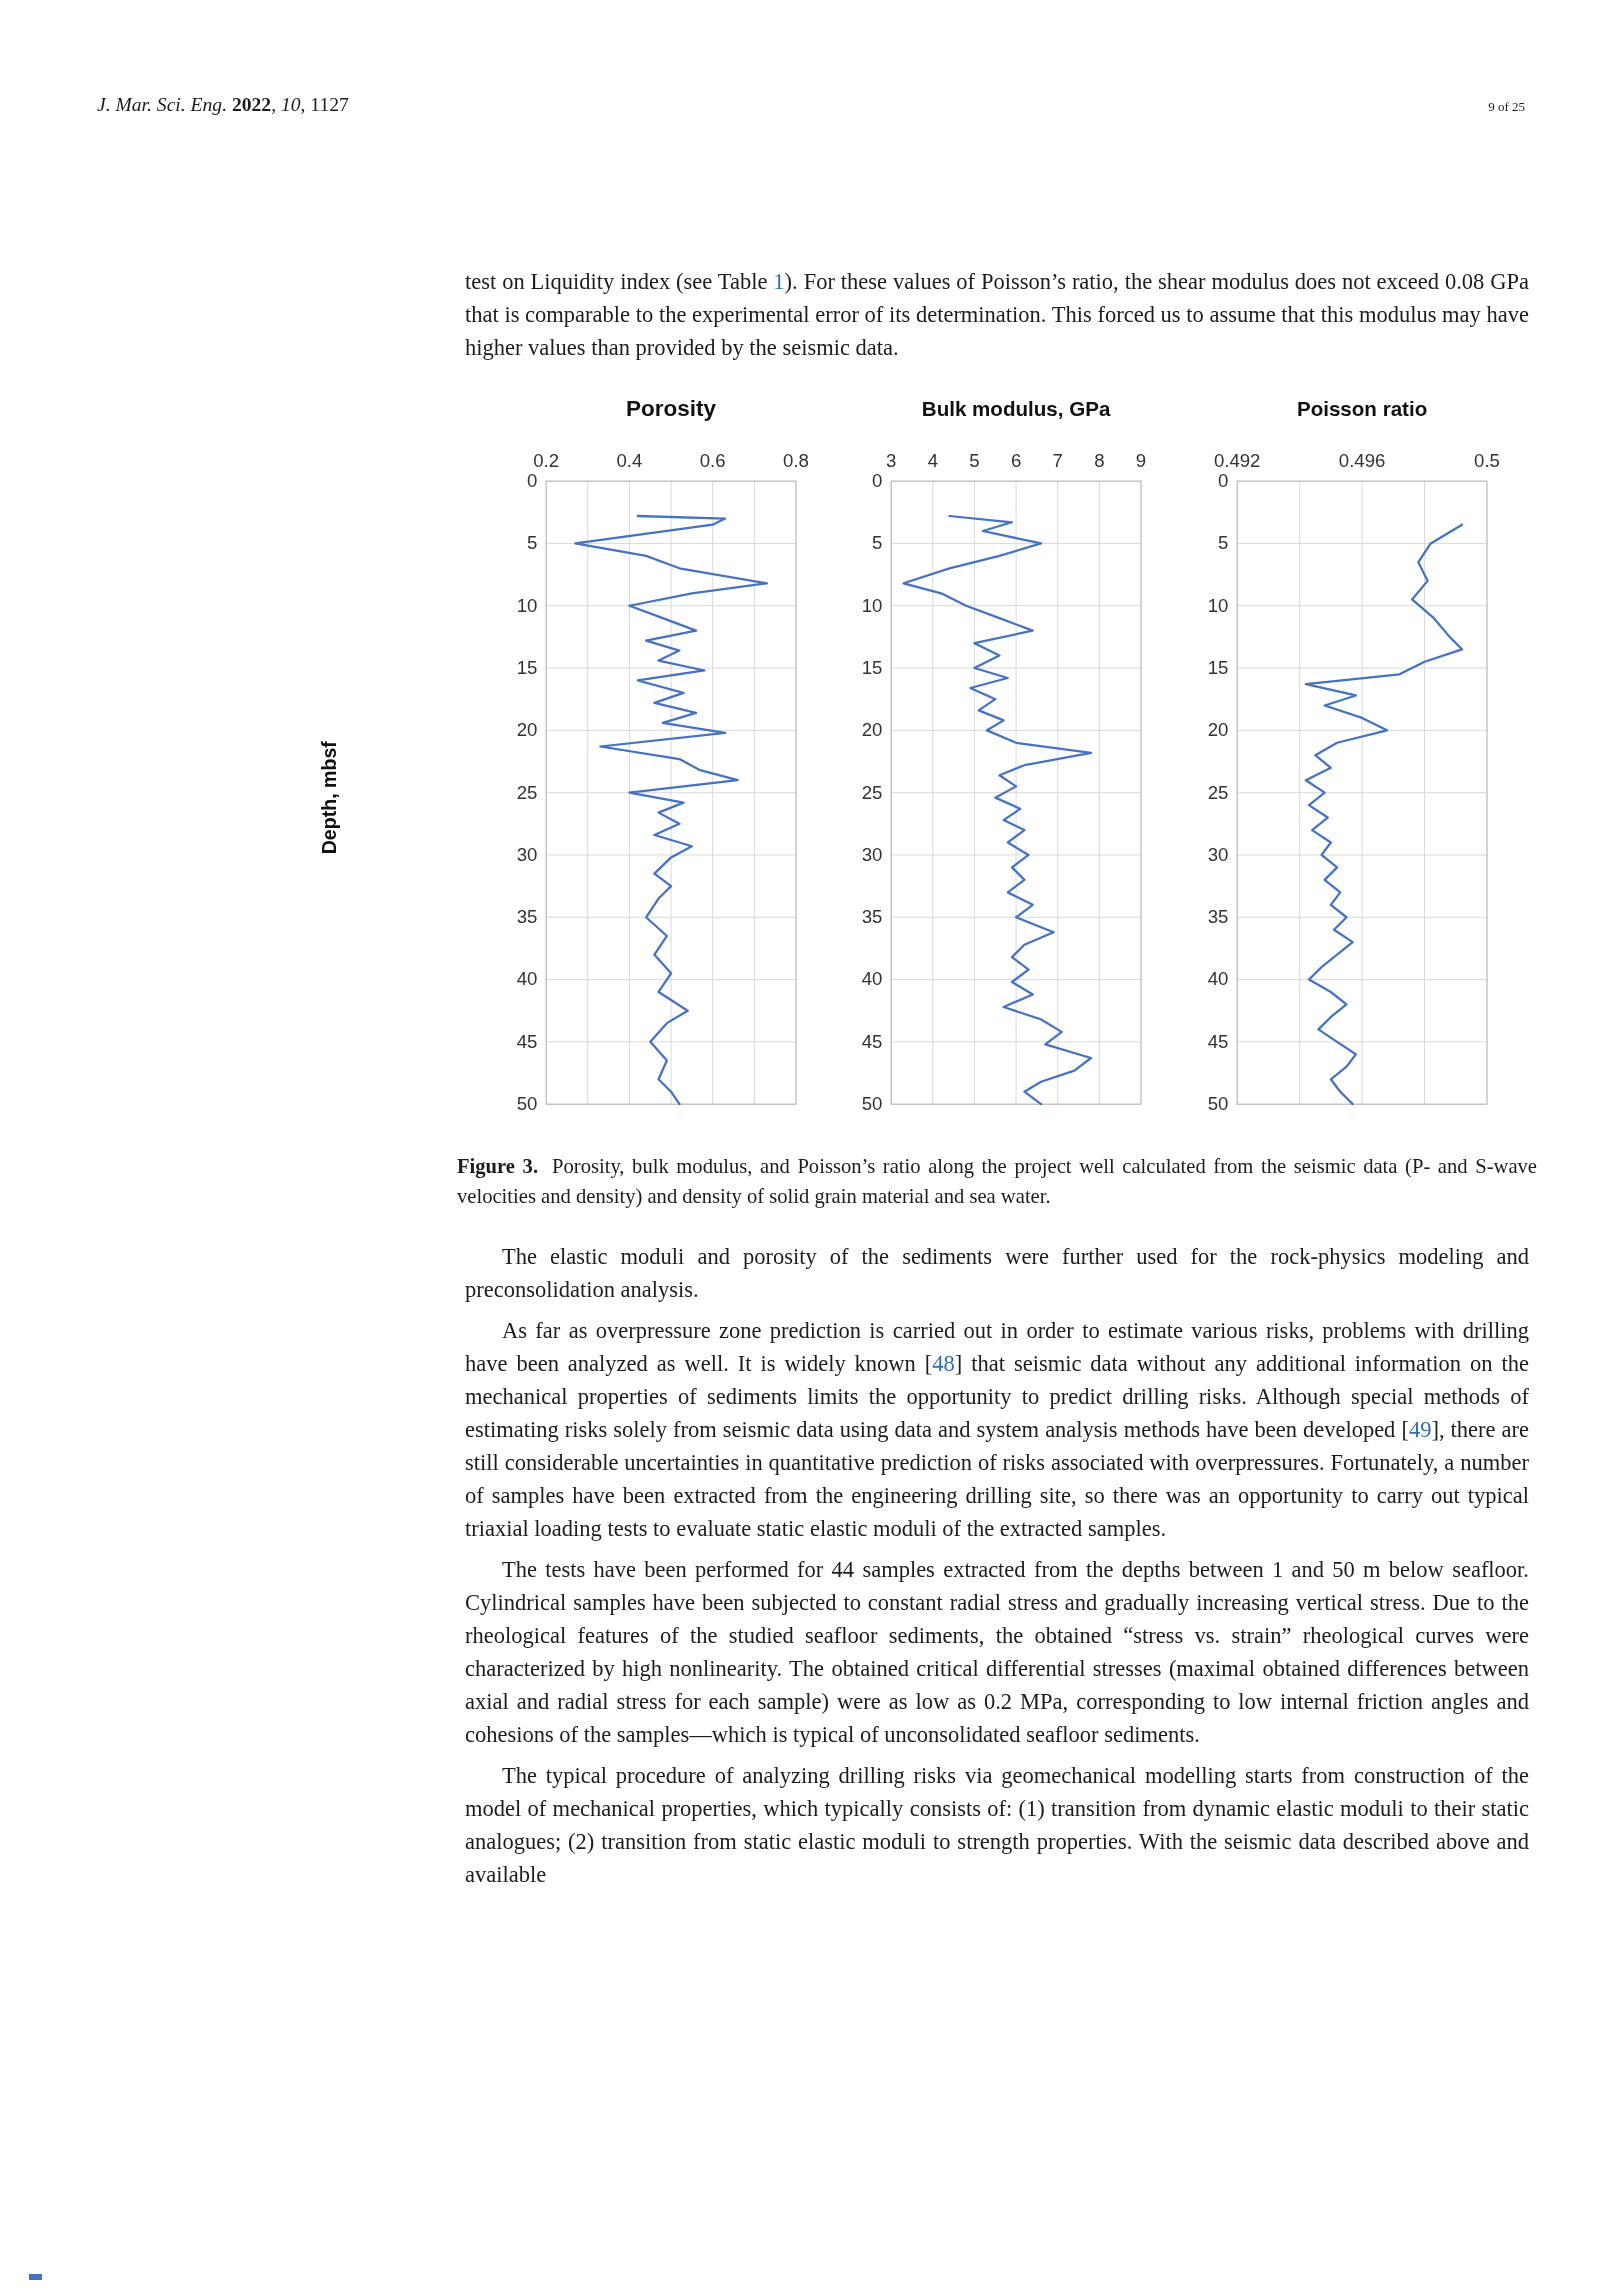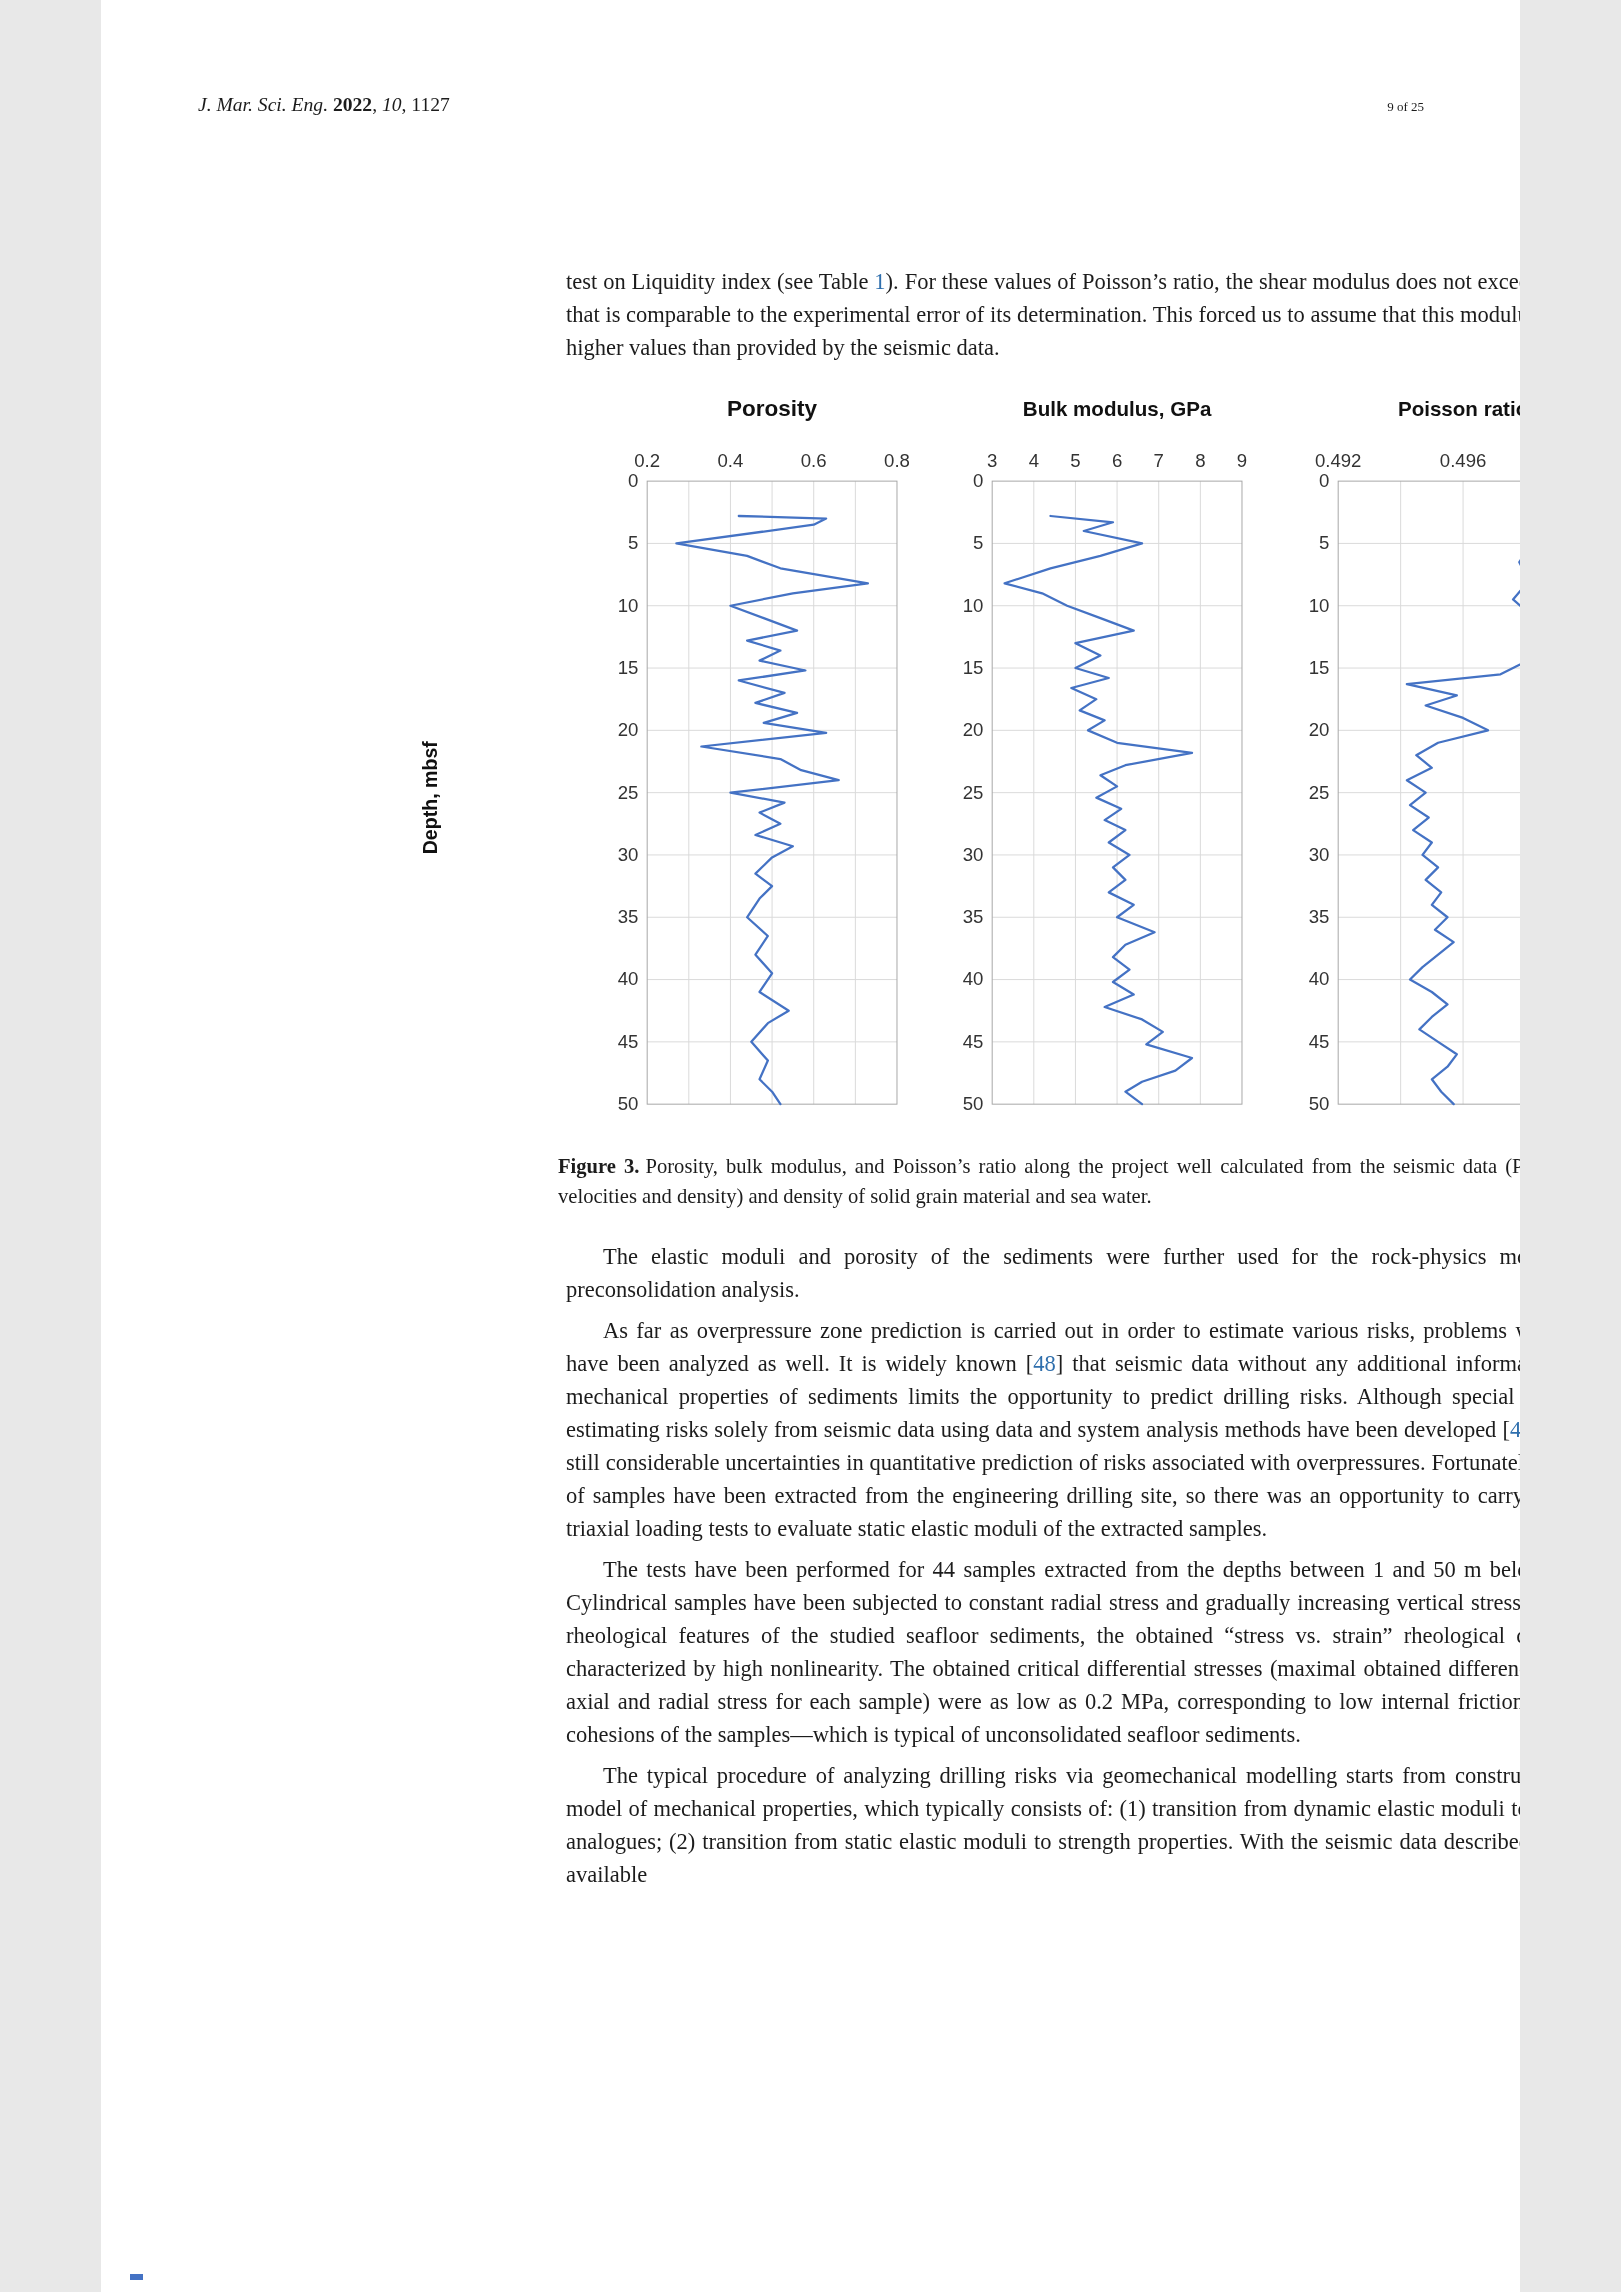--- a/index.html
+++ b/index.html
@@ -1,24 +1,23 @@
 <!DOCTYPE html>
 <html><head>
 <meta charset="utf-8">
 <style>
   html,body{margin:0;padding:0;background:#e8e8e8;}
   .page{
     position:relative;
-    width:1377px;height:2293px;
+    width:1621px;height:2293px;
     margin:0 auto;
     background:#ffffff;
     font-family:"Liberation Serif", serif;
     color:#1c1c1c;
     overflow:hidden;
-    padding-left:42px;
   }
   .page-header{
     position:absolute;top:94px;left:97px;right:96px;
     display:flex;justify-content:space-between;align-items:baseline;
     font-size:19.6px;color:#1c1c1c;
   }
   .seg-i{font-style:italic;}
   .seg-b{font-weight:bold;}
   .seg-link{color:#2f6fad;cursor:pointer;}
   .body-col{
@@ -52,21 +51,21 @@
     font-size:19.6px;
     color:#111;
     white-space:nowrap;
   }
   .caption{
     margin:39px 0 0 137px;
     width:1080px;
     font-size:20.6px;line-height:30px;
     text-align:justify;
   }
-  .cap-label{font-weight:bold;margin-right:6px;}
+  .cap-label{font-weight:bold;margin-right:14px;}
   .page-number{font-size:13px;}
   .corner-mark{
     position:absolute;left:29px;top:2274px;
     width:12.7px;height:5.9px;background:#4472c4;
   }
 </style>
 </head>
 <body>
 
 <div class="page">

